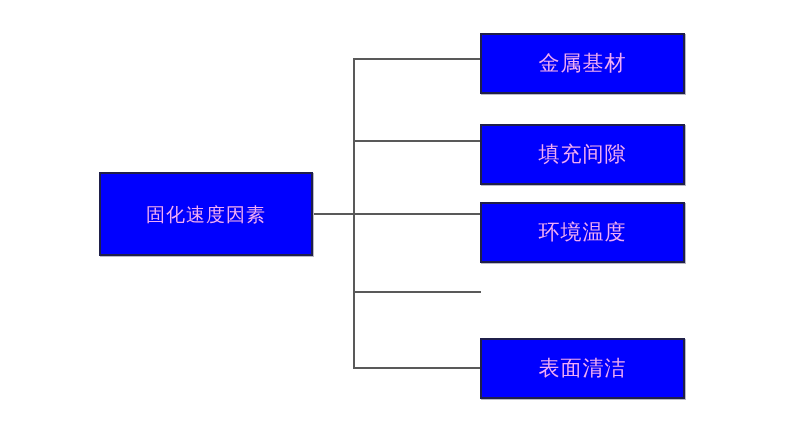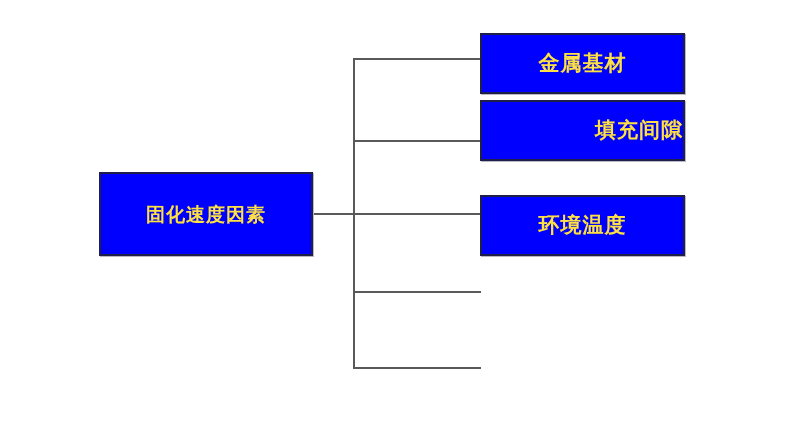--- a/index.html
+++ b/index.html
@@ -26,22 +26,22 @@
     box-sizing: border-box;
     background: #0000ff;
     border: 2px solid #1f1f4a;
     box-shadow: 1px 1px 0 0 #b9b9c4;
     display: flex;
     align-items: center;
     justify-content: center;
     z-index: 3;
   }
   .node-label {
-    color: #fde047;
-    font-weight: bold;
+    color: #f0abfc;
+    font-weight: normal;
     font-size: 20px;
     letter-spacing: 1px;
     line-height: 1;
     white-space: nowrap;
     text-shadow: 0 0 1px rgba(0,0,0,0.25);
   }
 
   #root-box {
     left: 99px;
     top: 172px;
@@ -106,20 +106,23 @@
   <div class="conn conn-h branch" style="top:291px;"></div>
   <div class="conn conn-h branch" style="top:367px;"></div>
 
   <div class="node-box" id="root-box">
     <span class="node-label">固化速度因素</span>
   </div>
 
   <div class="node-box leaf-box" style="top:33px;">
     <span class="node-label">金属基材</span>
   </div>
-  <div class="node-box leaf-box" style="top:100px;justify-content:flex-end;">
+  <div class="node-box leaf-box" style="top:124px;">
     <span class="node-label">填充间隙</span>
   </div>
-  <div class="node-box leaf-box" style="top:195px;">
+  <div class="node-box leaf-box" style="top:202px;">
     <span class="node-label">环境温度</span>
+  </div>
+  <div class="node-box leaf-box" style="top:338px;">
+    <span class="node-label">表面清洁</span>
   </div>
 
 </div>
 
 </body></html>

